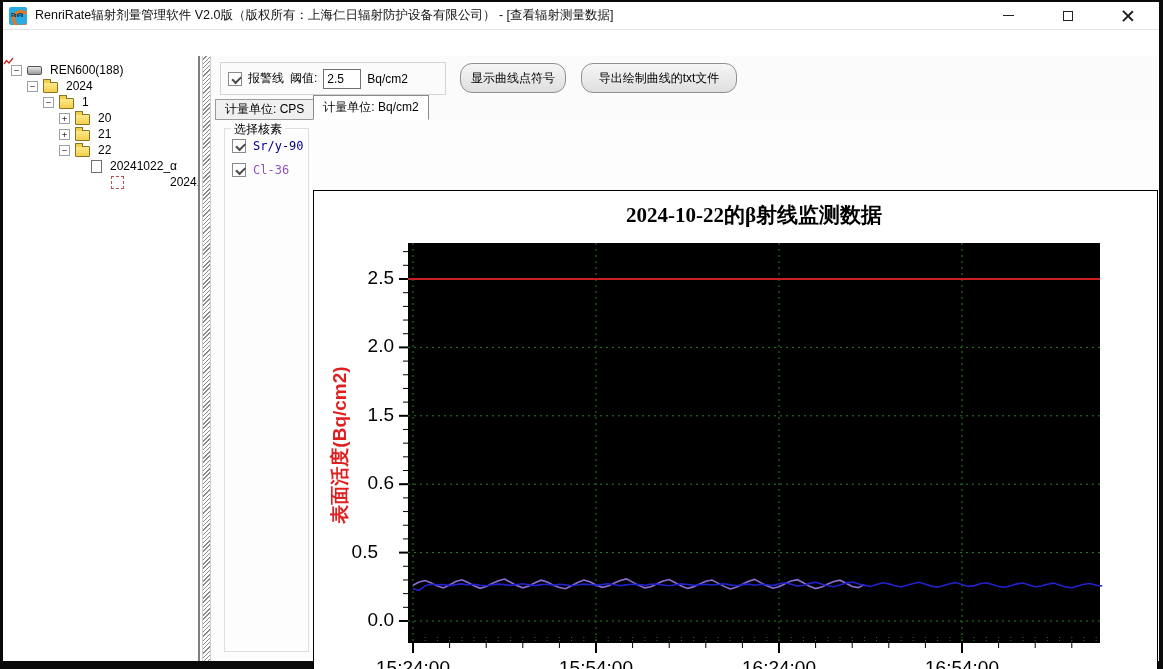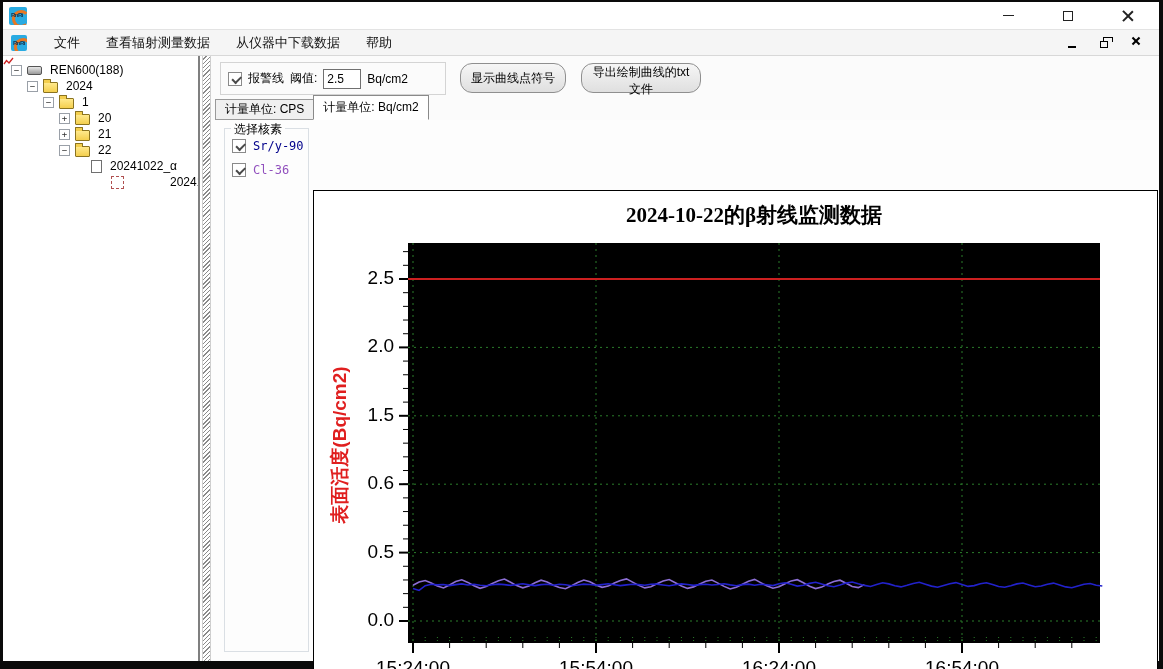--- a/index.html
+++ b/index.html
@@ -134,53 +134,34 @@
     color:#000; }
   svg { position:absolute; left:0; top:0; }
 </style>
 </head>
 <body>
 
 <div class="window">
 
   <div class="titlebar">
     <div class="app-icon"></div>
+    <div class="title-text">RenriRate辐射剂量管理软件 V2.0版（版权所有：上海仁日辐射防护设备有限公司） - [查看辐射测量数据]</div>
     <div class="win-controls">
       <div class="win-btn">
           <div class="glyph-min"></div>
         </div>
       <div class="win-btn">
           <div class="glyph-max"></div>
         </div>
       <div class="win-btn">
           <div class="glyph-close"></div>
         </div>
     </div>
   </div>
 
-  <div class="menubar">
-    <div class="app-icon menu-app-icon"></div>
-    <div class="menu-items">
-        <span class="menu-item">文件</span>
-        <span class="menu-item">查看辐射测量数据</span>
-        <span class="menu-item">从仪器中下载数据</span>
-        <span class="menu-item">帮助</span>
-      </div>
-    <div class="mdi-controls">
-      <div class="mdi-btn">
-          <div class="glyph-mdi-min"></div>
-        </div>
-      <div class="mdi-btn">
-          <div class="glyph-mdi-restore"></div>
-        </div>
-      <div class="mdi-btn">
-          <div class="glyph-mdi-close"></div>
-        </div>
-    </div>
-  </div>
 
   <div class="content">
 
     <div class="tree-panel" id="tree">
         <div class="tree-row" style="padding-left: 8px;">
           <span class="tree-toggle">−</span>
           <span class="ticon icon-device"></span>
           <span class="tree-label">REN600(188)</span>
         </div>
         <div class="tree-row" style="padding-left: 24px;">
@@ -229,21 +210,21 @@
 
       <div class="alarm-groupbox">
         <span class="cb checked"></span>
         <span class="lbl">报警线</span>
         <span class="lbl">阈值:</span>
         <input class="threshold-input" value="2.5" style="">
         <span class="lbl">Bq/cm2</span>
       </div>
 
       <button class="toolbtn" style="left:249px; width:106px;">显示曲线点符号</button>
-      <button class="toolbtn" style="left:370px; width:120px;">导出绘制曲线的txt文件</button>
+      <button class="toolbtn" style="left:370px; width:156px;">导出绘制曲线的txt文件</button>
 
       <div class="tabstrip" id="tabs">
           <div class="tab">计量单位: CPS</div>
           <div class="tab active">计量单位: Bq/cm2</div>
         </div>
 
       <div class="tabpage">
 
         <div class="groupbox" style="left:13px; top:8px; width:85px; height:524px;" id="nucbox">
           <span class="groupbox-title">选择核素</span>
@@ -374,21 +355,21 @@
               <line x1="574.8" y1="452" x2="574.8" y2="457" stroke="#000" stroke-width="1"></line>
               <line x1="611.4" y1="452" x2="611.4" y2="457" stroke="#000" stroke-width="1"></line>
               <line x1="684.5999999999999" y1="452" x2="684.5999999999999" y2="457" stroke="#000" stroke-width="1"></line>
               <line x1="721.1999999999999" y1="452" x2="721.1999999999999" y2="457" stroke="#000" stroke-width="1"></line>
               <line x1="757.8" y1="452" x2="757.8" y2="457" stroke="#000" stroke-width="1"></line>
               <line x1="94" y1="88" x2="786" y2="88" stroke="#cc2020" stroke-width="2"></line>
               <polyline points="99.0,394.2 105.1,391.1 111.2,389.5 117.3,392.0 123.4,395.1 129.5,397.0 135.6,394.0 141.7,390.6 147.8,388.8 153.9,391.4 160.0,394.7 166.1,397.3 172.2,395.5 178.3,392.4 184.4,389.8 190.5,388.1 196.6,391.3 202.7,394.6 208.8,396.8 214.9,395.0 221.0,391.8 227.1,389.2 233.2,391.0 239.3,394.3 245.4,396.6 251.5,397.7 257.6,394.7 263.7,391.6 269.8,389.1 275.9,390.7 282.0,394.0 288.1,396.3 294.2,395.1 300.3,392.1 306.4,389.6 312.5,387.9 318.6,391.1 324.7,394.4 330.8,396.9 336.9,395.7 343.0,392.7 349.1,390.1 355.2,388.5 361.3,391.7 367.4,395.0 373.5,397.4 379.6,395.9 385.7,392.9 391.8,390.3 397.9,389.0 404.0,392.1 410.1,395.4 416.2,397.9 422.3,396.2 428.4,393.2 434.5,390.2 440.6,388.4 446.7,391.6 452.8,394.8 458.9,397.2 465.0,395.8 471.1,392.8 477.2,389.9 483.3,388.7 489.4,391.8 495.5,395.3 501.6,397.6 507.7,396.1 513.8,393.1 519.9,390.5 526.0,389.2 532.1,392.2 538.2,395.5 544.3,396.6 550.4,393.6" fill="none" stroke="#8d6fd6" stroke-width="1.6"></polyline>
               <polyline points="99.0,397.4 105.1,399.4 111.2,394.7 117.3,393.2 123.4,393.9 129.5,393.5 135.6,394.6 141.7,393.6 147.8,392.9 153.9,394.0 160.0,393.3 166.1,394.2 172.2,394.8 178.3,393.7 184.4,393.1 190.5,393.6 196.6,394.4 202.7,393.5 208.8,392.8 214.9,393.9 221.0,394.6 227.1,393.6 233.2,393.2 239.3,394.2 245.4,393.3 251.5,393.7 257.6,394.7 263.7,394.0 269.8,393.1 275.9,393.5 282.0,394.3 288.1,393.6 294.2,392.8 300.3,393.7 306.4,394.6 312.5,393.9 318.6,393.2 324.7,393.6 330.8,394.2 336.9,393.3 343.0,393.1 349.1,394.0 355.2,394.8 361.3,393.7 367.4,392.9 373.5,393.5 379.6,394.4 385.7,393.6 391.8,393.2 397.9,394.0 404.0,393.5 410.1,392.8 416.2,393.9 422.3,394.7 428.4,393.6 434.5,393.1 440.6,394.2 446.7,393.3 452.8,393.7 458.9,394.6 465.0,392.8 471.1,391.7 477.2,393.3 483.3,395.1 489.4,394.2 495.5,392.4 501.6,391.3 507.7,393.1 513.8,394.7 519.9,395.7 526.0,394.0 532.1,392.1 538.2,391.0 544.3,392.8 550.4,394.4 556.5,395.5 562.6,393.6 568.7,391.8 574.8,392.9 580.9,394.8 587.0,395.9 593.1,394.3 599.2,392.5 605.3,391.3 611.4,393.2 617.5,395.1 623.6,396.2 629.7,394.4 635.8,392.7 641.9,391.6 648.0,393.5 654.1,395.4 660.2,394.6 666.3,392.8 672.4,391.7 678.5,393.6 684.6,395.5 690.7,396.3 696.8,394.7 702.9,392.9 709.0,392.0 715.1,393.9 721.2,395.8 727.3,395.0 733.4,393.2 739.5,392.1 745.6,394.0 751.7,395.9 757.8,396.8 763.9,395.1 770.0,393.3 776.1,392.5 782.2,394.3 788.3,395.0" fill="none" stroke="#2222cc" stroke-width="1.6"></polyline>
             </svg>
             <div class="ytick-label" style="left: 28px; top: 418px;">0.0</div>
-            <div class="ytick-label" style="left: 28px; top: 349.6px;">0.5</div>
+            <div class="ytick-label" style="left: 12px; top: 349.6px;">0.5</div>
             <div class="ytick-label" style="left: 28px; top: 281.2px;">0.6</div>
             <div class="ytick-label" style="left: 28px; top: 212.8px;">1.5</div>
             <div class="ytick-label" style="left: 28px; top: 144.4px;">2.0</div>
             <div class="ytick-label" style="left: 28px; top: 76px;">2.5</div>
             <div class="xtick-label" style="left: 44px; top: 466px;">15:24:00</div>
             <div class="xtick-label" style="left: 227px; top: 466px;">15:54:00</div>
             <div class="xtick-label" style="left: 410px; top: 466px;">16:24:00</div>
             <div class="xtick-label" style="left: 593px; top: 466px;">16:54:00</div>
           </div>
 

